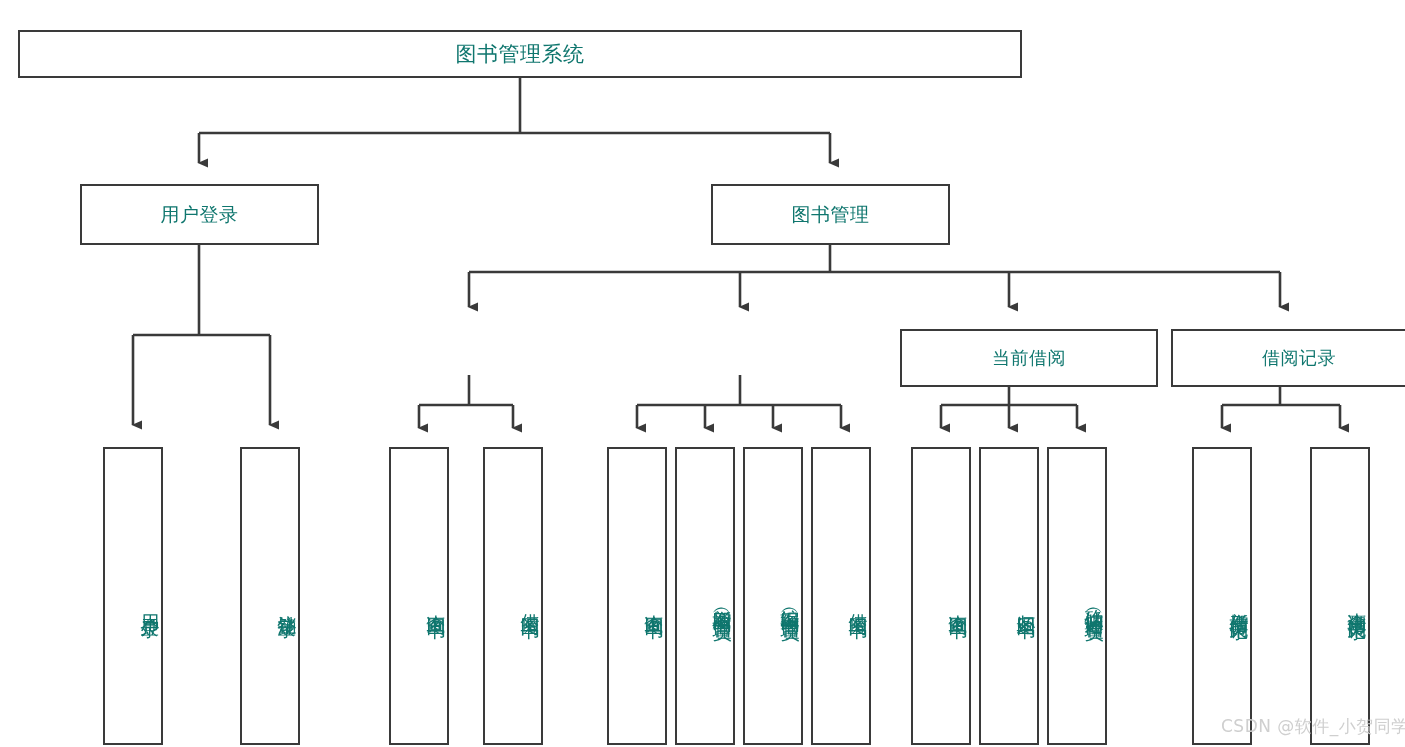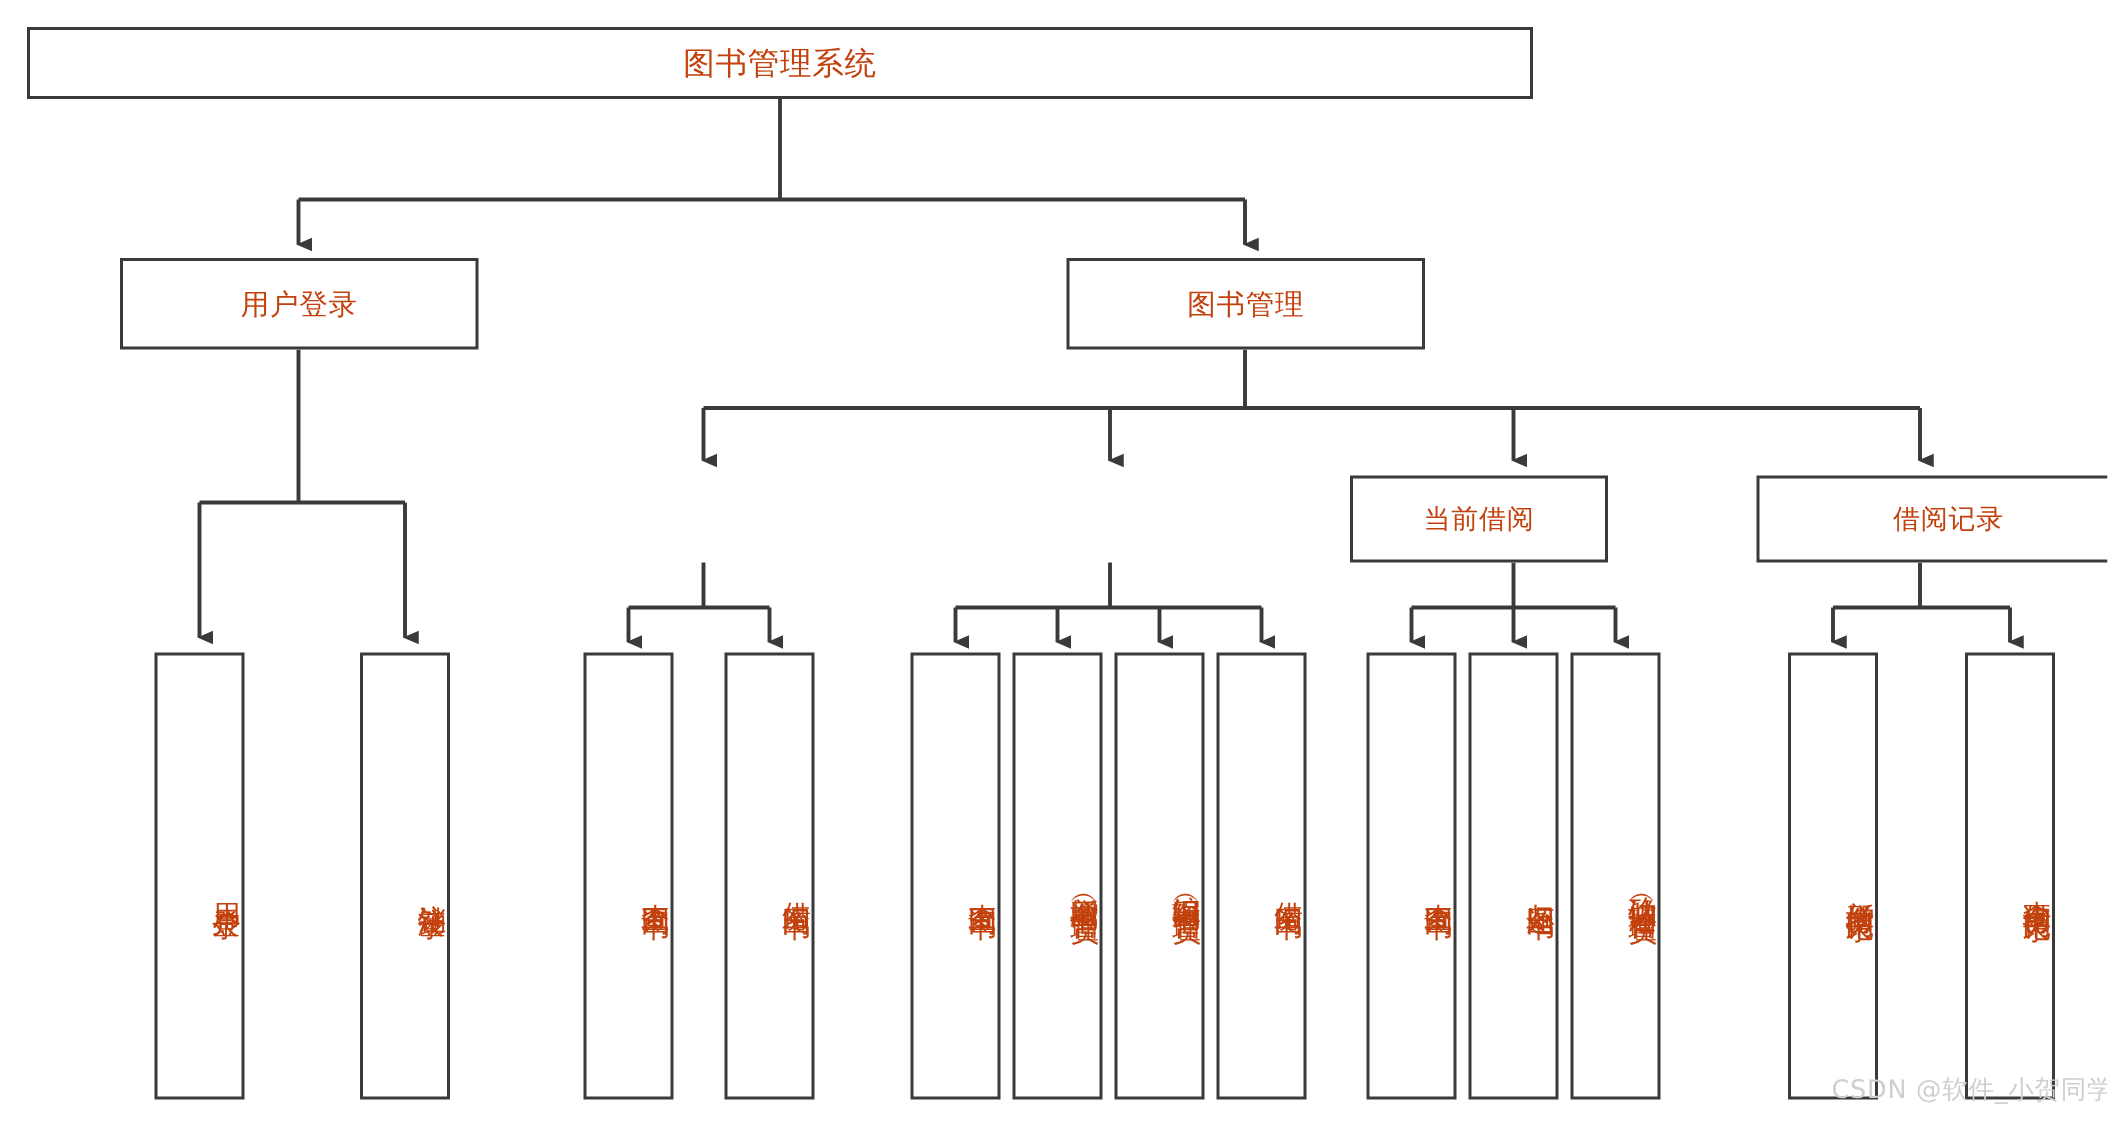--- a/index.html
+++ b/index.html
@@ -24,22 +24,23 @@
   }
   
   .node{
     position:absolute;
     box-sizing:border-box;
     background:#ffffff;
     border:2.5px solid #3a3a3a;
     display:flex;
     align-items:center;
     justify-content:center;
-    color:#c2410c;
+    color:#0f766e;
     letter-spacing:0.5px;
+    margin-top:12px;
   }
   .node.root{
     font-size:21px;
   }
   .node.lvl1{
     font-size:19px;
   }
   .node.lvl2{
     font-size:18px;
   }
@@ -134,21 +135,21 @@
     <span>图书管理系统</span>
   </div>
 
   <div class="node lvl1" style="left:80px; top:172px; width:239px; height:61px;">
     <span>用户登录</span>
   </div>
   <div class="node lvl1" style="left:711px; top:172px; width:239px; height:61px;">
     <span>图书管理</span>
   </div>
 
-  <div class="node lvl2" style="left:900px; top:317px; width:172px; height:58px;">
+  <div class="node lvl2" style="left:900px; top:317px; width:258px; height:58px;">
     <span>当前借阅</span>
   </div>
   <div class="node lvl2" style="left:1171px; top:317px; width:256px; height:58px;">
     <span>借阅记录</span>
   </div>
 
   <div class="node leaf" style="left:103px; top:435px; width:60px; height:298px;">
     <span class="lbl">用户登录</span>
   </div>
   <div class="node leaf" style="left:240px; top:435px; width:60px; height:298px;">

